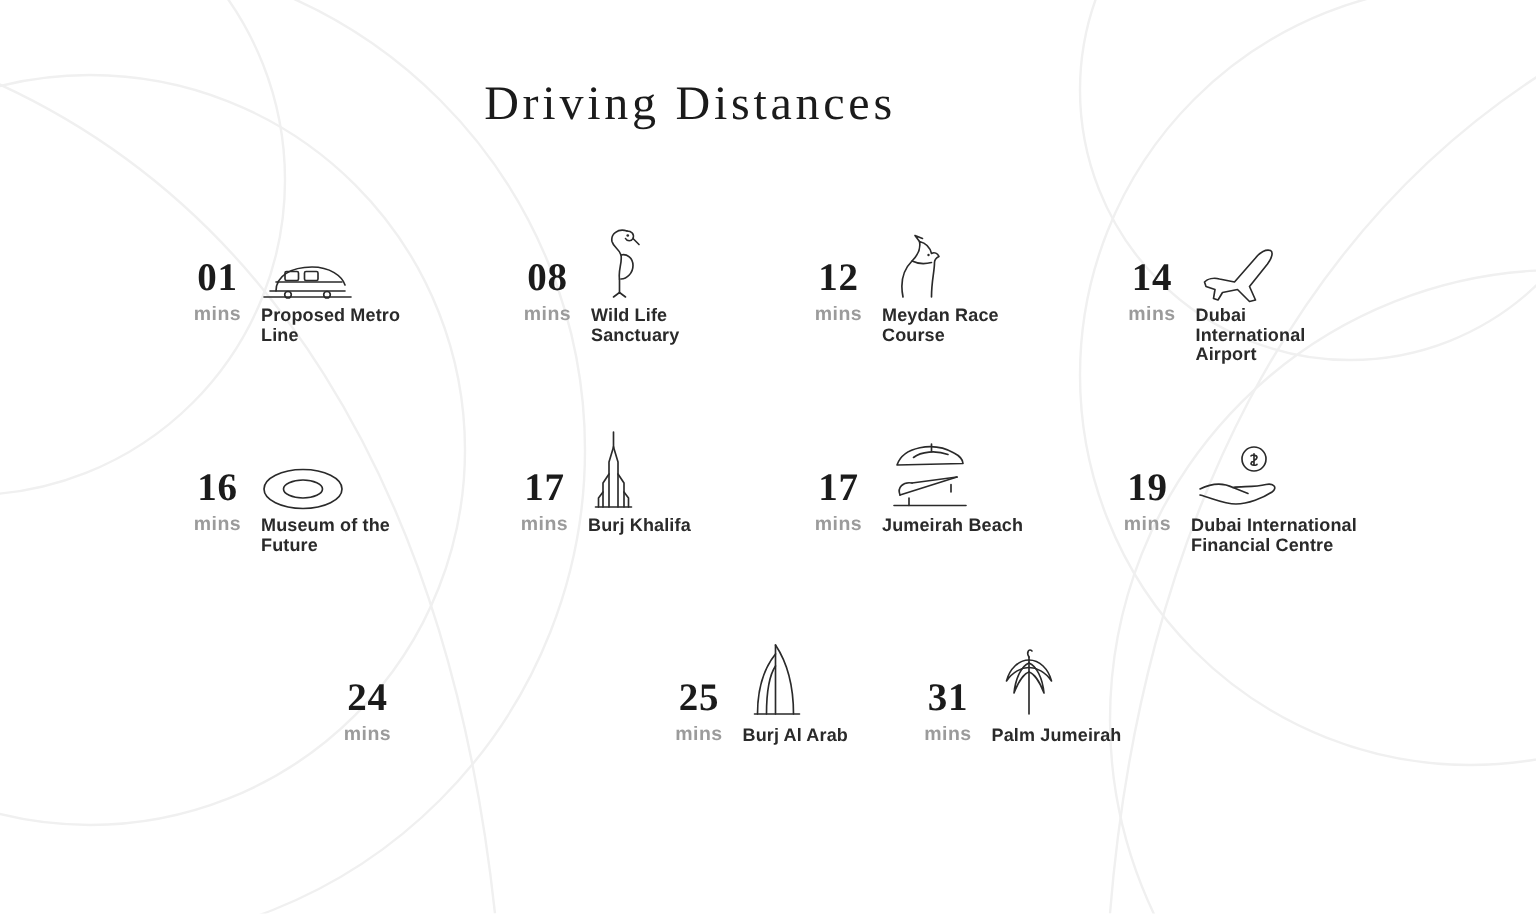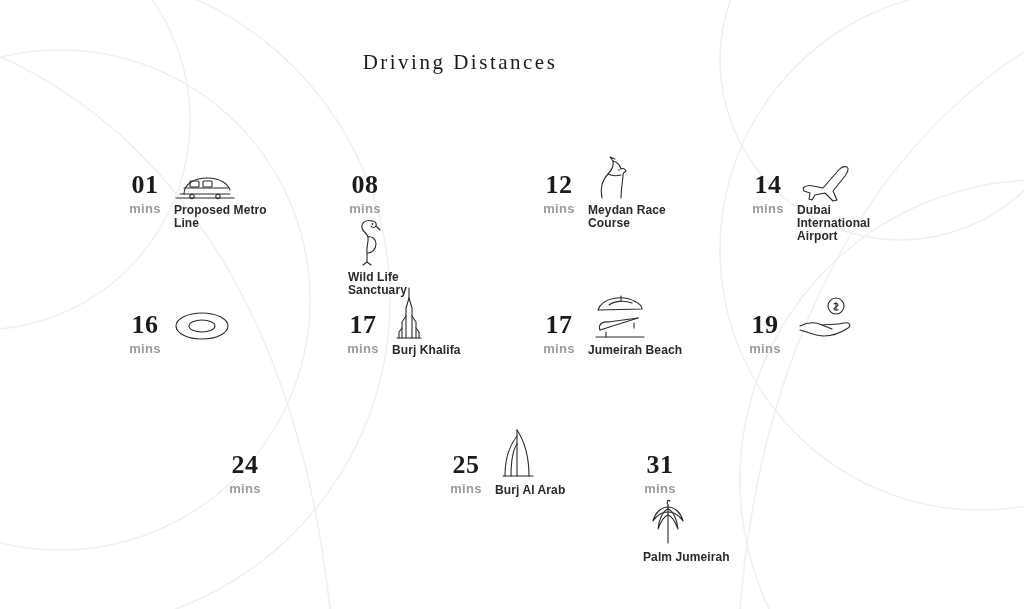--- a/index.html
+++ b/index.html
@@ -32,21 +32,21 @@
     height: 609px;
   }
 
   .title {
     position: absolute;
     top: 50px;
     left: 0;
     width: 920px;
     text-align: center;
     font-family: "Liberation Serif", serif;
-    font-size: 21px;
+    font-size: 32px;
     letter-spacing: 2.5px;
     color: #1b1b1b;
     font-weight: 400;
   }
 
   .rows {
     position: absolute;
     top: 150px;
     left: 0;
     width: 1024px;
@@ -116,34 +116,34 @@
     color: #2a2a2a;
     max-width: 110px;
     letter-spacing: 0.1px;
   }
 
   .label.wide { max-width: 120px; }
   .label.nowrap { white-space: nowrap; max-width: none; }
 
   
   .r1c1 { left: 122px; top: 0; }
-  .r1c2 { left: 342px; top: 0; flex-direction: column; }
+  .r1c2 { left: 342px; top: 0; }
   .r1c3 { left: 536px; top: 0; }
   .r1c4 { left: 745px; top: 0; }
 
   
   .r2c1 { left: 122px; top: 0; justify-content: center; }
   .r2c2 { left: 340px; top: 0; }
   .r2c3 { left: 536px; top: 0; }
   .r2c4 { left: 742px; top: 0; }
 
   
   .r3c1 { left: 222px; top: 0; }
   .r3c2 { left: 443px; top: 0; }
-  .r3c3 { left: 637px; top: 0; flex-direction: column; }
+  .r3c3 { left: 609px; top: 0; }
 </style>
 </head>
 <body>
 
 <svg class="bg-decor" viewBox="0 0 1024 609" xmlns="http://www.w3.org/2000/svg">
   <g fill="none" stroke="#f0f0f0" stroke-width="1.6">
     <circle cx="60" cy="300" r="250"></circle>
     <circle cx="60" cy="300" r="330"></circle>
     <circle cx="-20" cy="120" r="210"></circle>
     <circle cx="980" cy="250" r="260"></circle>
@@ -257,20 +257,21 @@
         </div>
         <div class="right">
           <div class="icon">
             <svg width="56" height="34" viewBox="0 0 56 34">
               <g fill="none" stroke="#2a2a2a" stroke-width="1.1">
                 <ellipse cx="28" cy="18" rx="26" ry="13"></ellipse>
                 <ellipse cx="28" cy="18" rx="13" ry="6"></ellipse>
               </g>
             </svg>
           </div>
+          <div class="label">Museum of the Future</div>
         </div>
       </div>
 
       <div class="item r2c2">
         <div class="time">
           <div class="num">17</div>
           <div class="unit">mins</div>
         </div>
         <div class="right">
           <div class="icon">
@@ -324,20 +325,21 @@
           <div class="icon">
             <svg width="62" height="46" viewBox="0 0 62 46">
               <g fill="none" stroke="#2a2a2a" stroke-width="1.1" stroke-linecap="round" stroke-linejoin="round">
                 <circle cx="42" cy="10" r="8"></circle>
                 <path d="M42 6.5 L42 13.5 M40 8 C40 7, 44 7, 44 9 C44 11, 40 11, 40 13 C40 14.5, 44 14.5, 44 13.5"></path>
                 <path d="M6 30 C14 26, 22 26, 28 29 L38 33"></path>
                 <path d="M28 29 C34 28, 42 29, 50 27 C55 26, 58 29, 54 32 C48 36, 38 40, 30 40 C22 40, 14 36, 6 34"></path>
               </g>
             </svg>
           </div>
+          <div class="label wide">Dubai International Financial Centre</div>
         </div>
       </div>
 
     </div>
 
     <div class="row">
 
       <div class="item r3c1">
         <div class="time">
           <div class="num">24</div>

